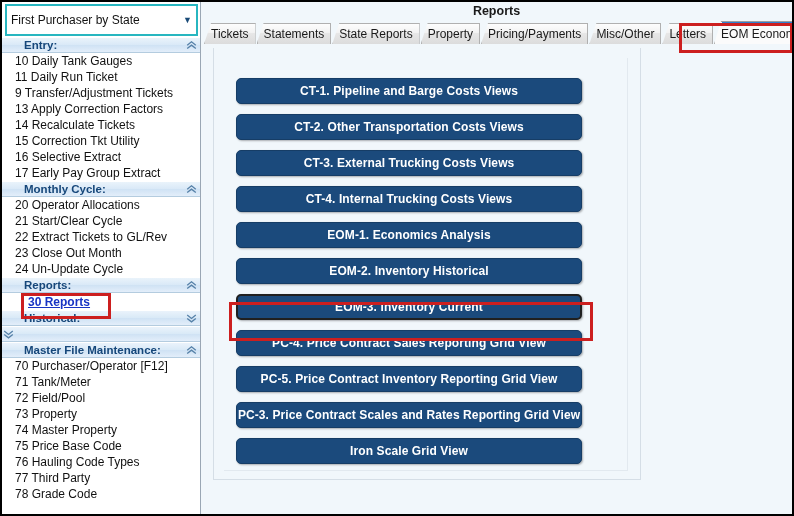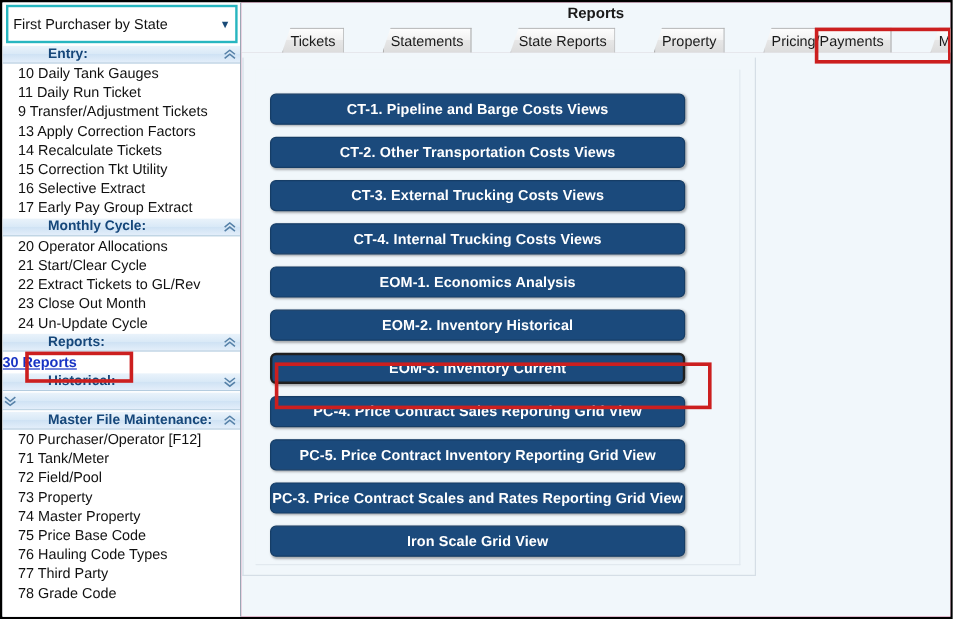--- a/index.html
+++ b/index.html
@@ -83,21 +83,20 @@
     cursor: default;
   }
   .sec-header .sec-label {
     flex: 1;
     padding-left: 22px;
     font-weight: bold;
     font-size: 11.5px;
     color: #16477a;
     line-height: 14px;
     white-space: nowrap;
-    margin-left: 16px;
   }
   .chev {
     width: 12px;
     text-align: center;
     font-size: 8px;
     color: #5681a8;
     line-height: 8px;
     letter-spacing: -1px;
   }
   .chev svg { display: block; margin: 0 auto; }
@@ -105,20 +104,21 @@
     height: 16px;
     line-height: 16px;
     padding-left: 13px;
     font-size: 12px;
     color: #111111;
     white-space: nowrap;
     cursor: default;
   }
   .reports-link-row {
     height: 17px;
+    padding-left: 26px;
     display: flex;
     align-items: center;
   }
   .reports-link {
     font-size: 12px;
     font-weight: bold;
     color: #1733c4;
     text-decoration: underline;
     cursor: pointer;
     white-space: nowrap;
@@ -194,21 +194,20 @@
     font-size: 12px;
     color: #1a1a1a;
     background: linear-gradient(to bottom, #fdfdfd 0%, #f2f2f2 45%, #e7e7e7 46%, #dcdcdc 100%);
     border: 1px solid #b0b0b0;
     border-bottom: none;
     border-radius: 0;
     position: relative;
     cursor: pointer;
     white-space: nowrap;
     clip-path: polygon(7px 0, 100% 0, 100% 100%, 0 100%);
-    margin-left: 31px;
   }
   .tab.active {
     background: #fbfbfb;
     border-color: #9e9e9e;
     z-index: 6;
     height: 23px;
     padding-top: 2px;
   }
   .tab.active::before {
     content: "";
@@ -227,21 +226,21 @@
   #content-area {
     flex: 1;
     position: relative;
     background: #f1f7fb;
     padding: 6px 0 0 4px;
     box-sizing: border-box;
     min-height: 0;
   }
   #panel-outer {
     position: absolute;
-    left: 1px;
+    left: 12px;
     top: 4px;
     width: 428px;
     height: 432px;
     box-sizing: border-box;
     background: #f1f7fb;
     border: 1px solid #d5dee6;
     border-top: none;
   }
   #panel-inner {
     position: absolute;

